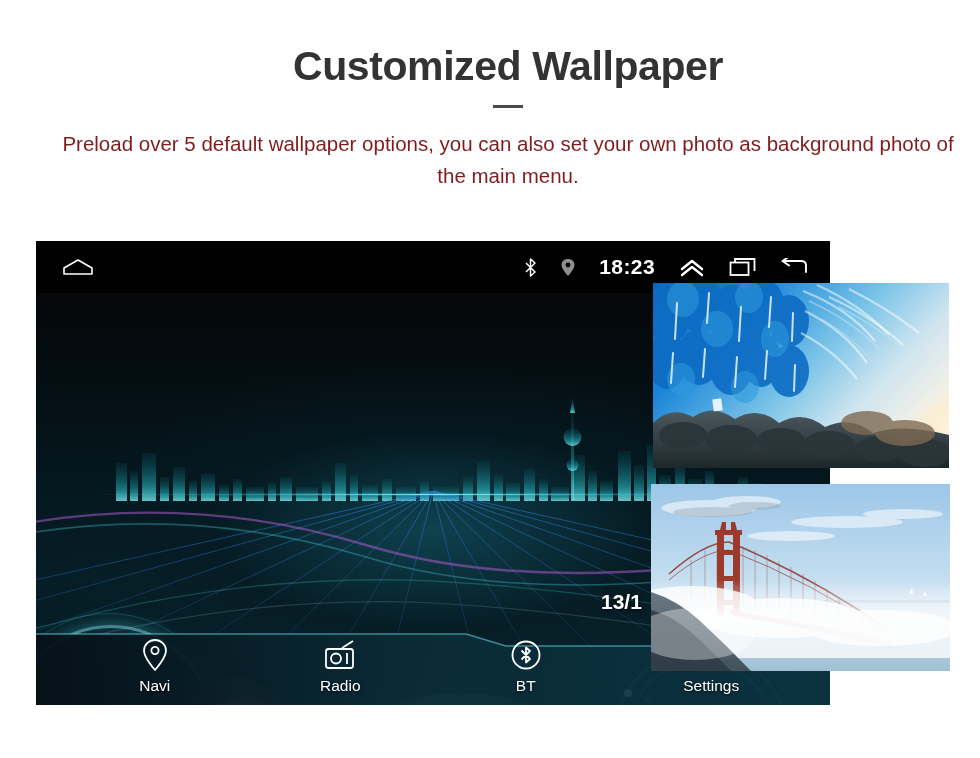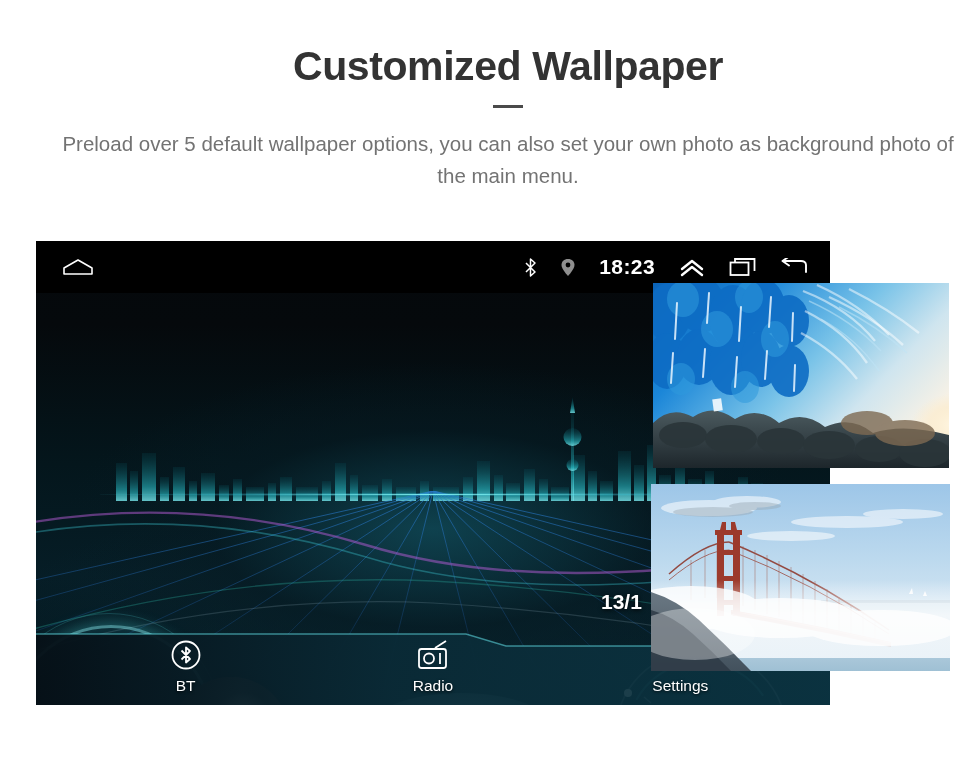--- a/index.html
+++ b/index.html
@@ -34,21 +34,21 @@
   .title-rule {
     width: 30px;
     height: 3px;
     background: #4a4a4a;
     margin: 16px auto 0 auto;
   }
   .subtitle {
     margin: 20px auto 0 auto;
     width: 912px;
     font-size: 20.5px;
-    color: #737373;
+    color: #7f1d1d;
     line-height: 1.55;
     text-align: center;
   }
 
   
   .device-wrap {
     position: absolute;
     left: 36px;
     top: 241px;
     width: 794px;
@@ -505,41 +505,50 @@
             <stop offset="0%" stop-color="#061017" stop-opacity="0.96"></stop>
             <stop offset="45%" stop-color="#0a2a36" stop-opacity="0.94"></stop>
             <stop offset="100%" stop-color="#0b3442" stop-opacity="0.92"></stop>
           </linearGradient>
         </defs>
         <path d="M0 22 L430 22 L470 34 L794 34 L794 93 L0 93 Z" fill="url(#dockG)"></path>
         <path d="M0 22 L430 22 L470 34 L794 34" fill="none" stroke="#62e0e8" stroke-opacity="0.55" stroke-width="1.4"></path>
       </svg>
       <div class="dock-items">
 
-
         <div class="dock-item">
           <span class="dock-icon">
-            <svg width="30" height="30" viewBox="0 0 30 30" fill="none" stroke="#ffffff" stroke-width="1.8" stroke-linejoin="round">
-              <circle cx="15" cy="15" r="13.5"></circle>
-              <path d="M10.5 10.5 L19 19 L15 22.5 L15 7.5 L19 11 L10.5 19.5"></path>
+            <svg width="26" height="32" viewBox="0 0 26 32" fill="none" stroke="#ffffff" stroke-width="1.8">
+              <path d="M13 1 C6.9 1 2 5.8 2 11.6 C2 19 13 31 13 31 C13 31 24 19 24 11.6 C24 5.8 19.1 1 13 1 Z"></path>
+              <circle cx="13" cy="11.5" r="3.6"></circle>
             </svg>
           </span>
-          <span class="dock-label">BT</span>
+          <span class="dock-label">Navi</span>
         </div>
 
         <div class="dock-item">
           <span class="dock-icon">
             <svg width="32" height="30" viewBox="0 0 32 30" fill="none" stroke="#ffffff" stroke-width="1.8">
               <rect x="2" y="9" width="27" height="19" rx="2.5"></rect>
               <circle cx="12" cy="18.5" r="5"></circle>
               <line x1="23" y1="13" x2="23" y2="24"></line>
               <line x1="18" y1="8" x2="29" y2="1"></line>
             </svg>
           </span>
           <span class="dock-label">Radio</span>
+        </div>
+
+        <div class="dock-item">
+          <span class="dock-icon">
+            <svg width="30" height="30" viewBox="0 0 30 30" fill="none" stroke="#ffffff" stroke-width="1.8" stroke-linejoin="round">
+              <circle cx="15" cy="15" r="13.5"></circle>
+              <path d="M10.5 10.5 L19 19 L15 22.5 L15 7.5 L19 11 L10.5 19.5"></path>
+            </svg>
+          </span>
+          <span class="dock-label">BT</span>
         </div>
 
 
 
         <div class="dock-item">
           <span class="dock-icon">
             <svg width="30" height="30" viewBox="0 0 30 30" fill="none" stroke="#ffffff" stroke-width="1.8" stroke-linejoin="round">
               <path d="M12.4 2 L17.6 2 L18.3 5.6 L21.2 6.9 L24.3 5 L27.9 8.6 L26 11.7 L27.3 14.6 L30.9 15.3 L30.9 20.5"></path>
               <circle cx="15" cy="15" r="4.6"></circle>
             </svg>

